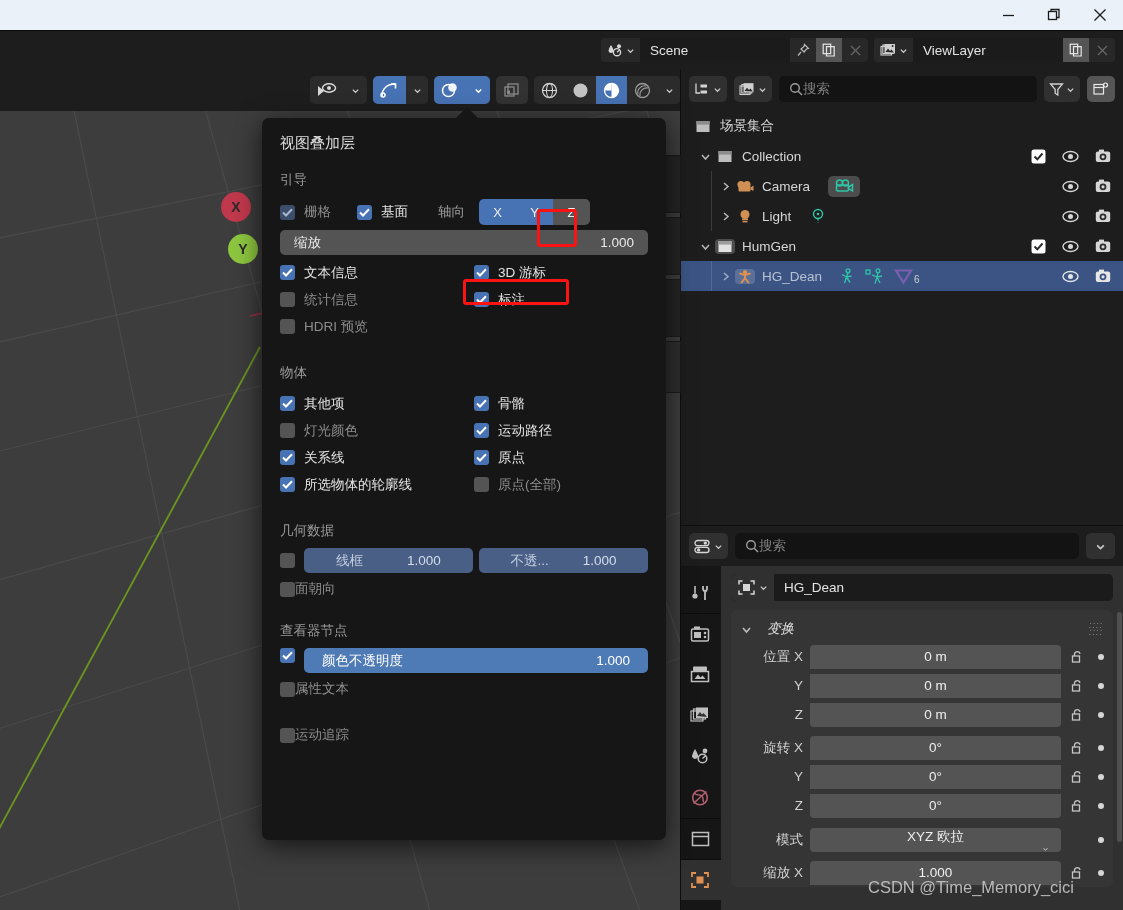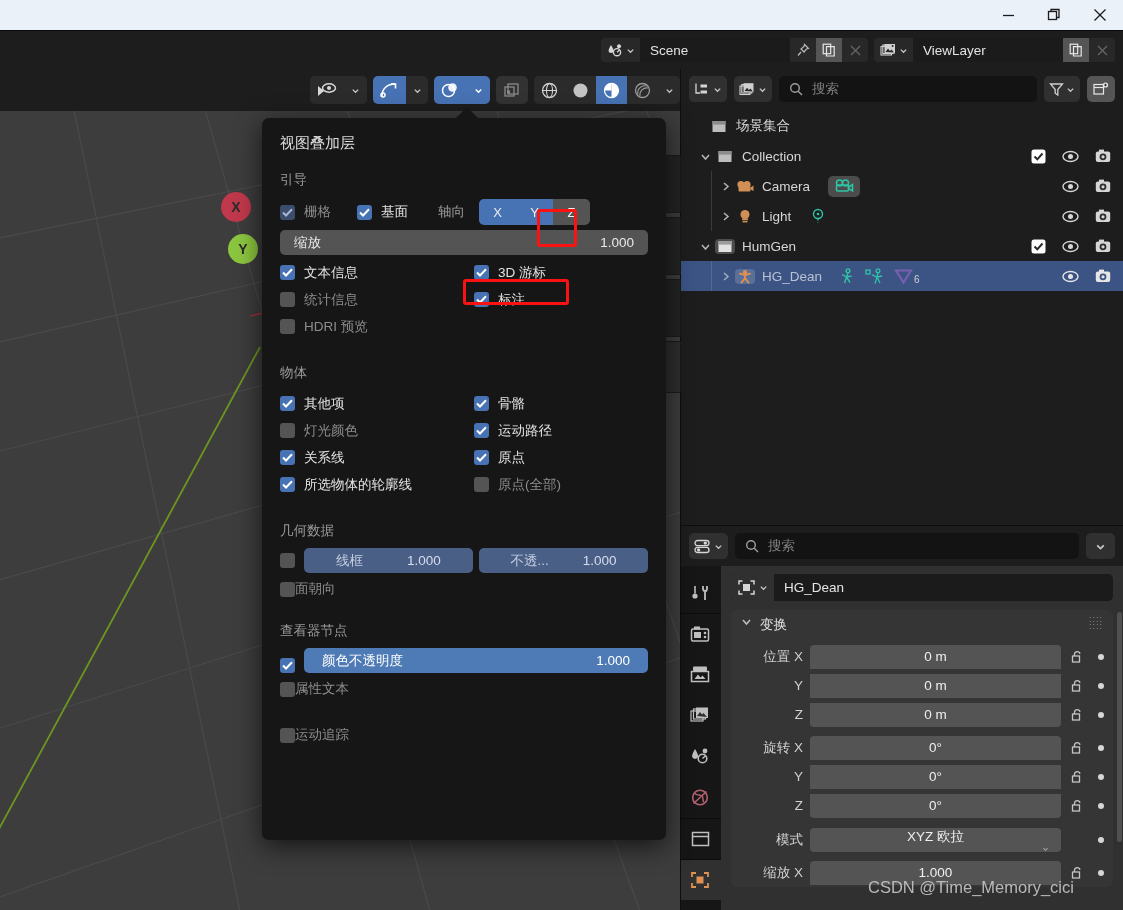--- a/index.html
+++ b/index.html
@@ -115,21 +115,21 @@
 
   
   #outliner{
     position:absolute; left:680px; top:69px; width:443px; height:456px;
     background:#1d1d1d; border-left:1px solid #0e0e0e;
   }
   #outliner-header{ height:40px; display:flex; align-items:center; padding:0 8px; gap:7px; }
   .obtn{ height:26px; border-radius:5px; background:#303030; display:flex; align-items:center;
          padding:0 5px; gap:2px; }
   .searchbox{ flex:1; height:26px; border-radius:5px; background:#131313;
-              display:flex; align-items:center; padding:0 10px; gap:9px; }
+              display:flex; align-items:center; padding:0 10px; }
   .searchbox span{ color:#808080; font-size:13.5px; }
   .otree{ padding-top:2px; }
   .trow{ display:flex; align-items:center; height:30px; padding-left:10px; position:relative; }
   .trow.sel{ background:#3b5484; }
   .tw{ width:20px; display:flex; align-items:center; justify-content:center; }
   .tlabel{ font-size:13.5px; color:#d6d6d6; margin-left:7px; }
   .tlabel.sel{ color:#b9c2d2; }
   .trighticons{ position:absolute; right:12px; display:flex; align-items:center; gap:16px; }
   .vline{ position:absolute; left:22px; width:1px; top:0; bottom:0; background:#3a3a3a; }
 
@@ -144,21 +144,21 @@
              display:flex; flex-direction:column; align-items:center; gap:0; }
   .ptab{ width:40px; height:41px; display:flex; align-items:center; justify-content:center; }
   .ptab.active{ background:#303030; }
   .ptab.sep{ border-top:1px solid #0c0c0c; }
   #propmain{ flex:1; background:#303030; padding:8px 10px 0 10px; overflow:hidden; position:relative; }
   .idfield{ height:27px; border-radius:5px; display:flex; align-items:stretch; overflow:hidden;
             background:#1b1b1b; margin-bottom:9px; }
   .idfield .ic{ background:#303030; display:flex; align-items:center; gap:3px; padding:0 6px; }
   .idfield .nm{ display:flex; align-items:center; padding:0 10px; font-size:13.5px; color:#e5e5e5; }
   .panelbox{ background:#353535; border-radius:6px; padding:6px 0 0 0; }
-  .panelhead{ display:flex; height:26px; padding:0 10px; gap:8px; }
+  .panelhead{ display:flex; align-items:center; height:26px; padding:0 10px; gap:15px;font-style:italic; }
   .panelhead .t{ font-size:13.5px; color:#e2e2e2; }
   .dots{ margin-left:auto; color:#8b8b8b; letter-spacing:1px; font-size:9px; line-height:7px; width:14px;}
   .prow{ display:flex; align-items:center; height:29px; padding:0 4px 0 0; gap:7px; }
   .plab{ width:72px; text-align:right; font-size:13.5px; color:#d2d2d2; }
   .pfield{ flex:1; height:24px; background:#545454; border-radius:4px;
            display:flex; align-items:center; justify-content:center;
            font-size:13.5px; color:#efefef; }
   .pfield.stacktop{ border-radius:4px 4px 0 0; }
   .pfield.stackmid{ border-radius:0; }
   .pfield.stackbot{ border-radius:0 0 4px 4px; }
@@ -525,21 +525,21 @@
       <span class="f-lab">不透...</span>
       <span class="f-val">1.000</span>
     </div>
   </div>
   <div class="indentcb" style="margin-top:7px;">
     <span class="cb"></span>
     <span class="cb-lab dim" style="margin-left:0">面朝向</span>
   </div>
 
   <div class="sec-head gap">查看器节点</div>
-  <div class="fieldrow" style="align-items:flex-end;">
+  <div class="fieldrow" style="align-items:flex-start;">
     <span class="cb on" style="margin-right:3px;">
       <svg width="11" height="9" viewBox="0 0 11 9">
           <path d="M1 4.5 L4 7.5 L10 1.2" fill="none" stroke="#ffffff" stroke-width="2"></path>
         </svg>
       </span>
     <div class="field accent" style="padding:0 18px;">
       <span class="f-lab">颜色不透明度</span>
       <span class="f-val">1.000</span>
     </div>
   </div>
@@ -601,21 +601,21 @@
         <line x1="1" y1="5.5" x2="10.5" y2="5.5" stroke="#e8e8e8" stroke-width="1.2"></line>
         <circle cx="12.5" cy="3" r="2.6" fill="#e8e8e8"></circle>
         <line x1="12.5" y1="1.6" x2="12.5" y2="4.4" stroke="#3a3a3a" stroke-width="1.1"></line>
         <line x1="11.1" y1="3" x2="13.9" y2="3" stroke="#3a3a3a" stroke-width="1.1"></line>
       </svg>
     </div>
   </div>
 
   <div class="otree">
 
-    <div class="trow" style="padding-left:28px;">
+    <div class="trow" style="padding-left:12px;">
       <span class="tw">
         <svg width="16" height="15" viewBox="0 0 16 15">
             <rect x="1.5" y="2" width="13" height="11" fill="#bdbdbd"></rect>
             <rect x="1.5" y="2" width="13" height="3.6" fill="#8c8c8c"></rect>
           </svg>
       </span>
       <span class="tlabel">场景集合</span>
     </div>
 
     <div class="trow" style="padding-left:14px;">

